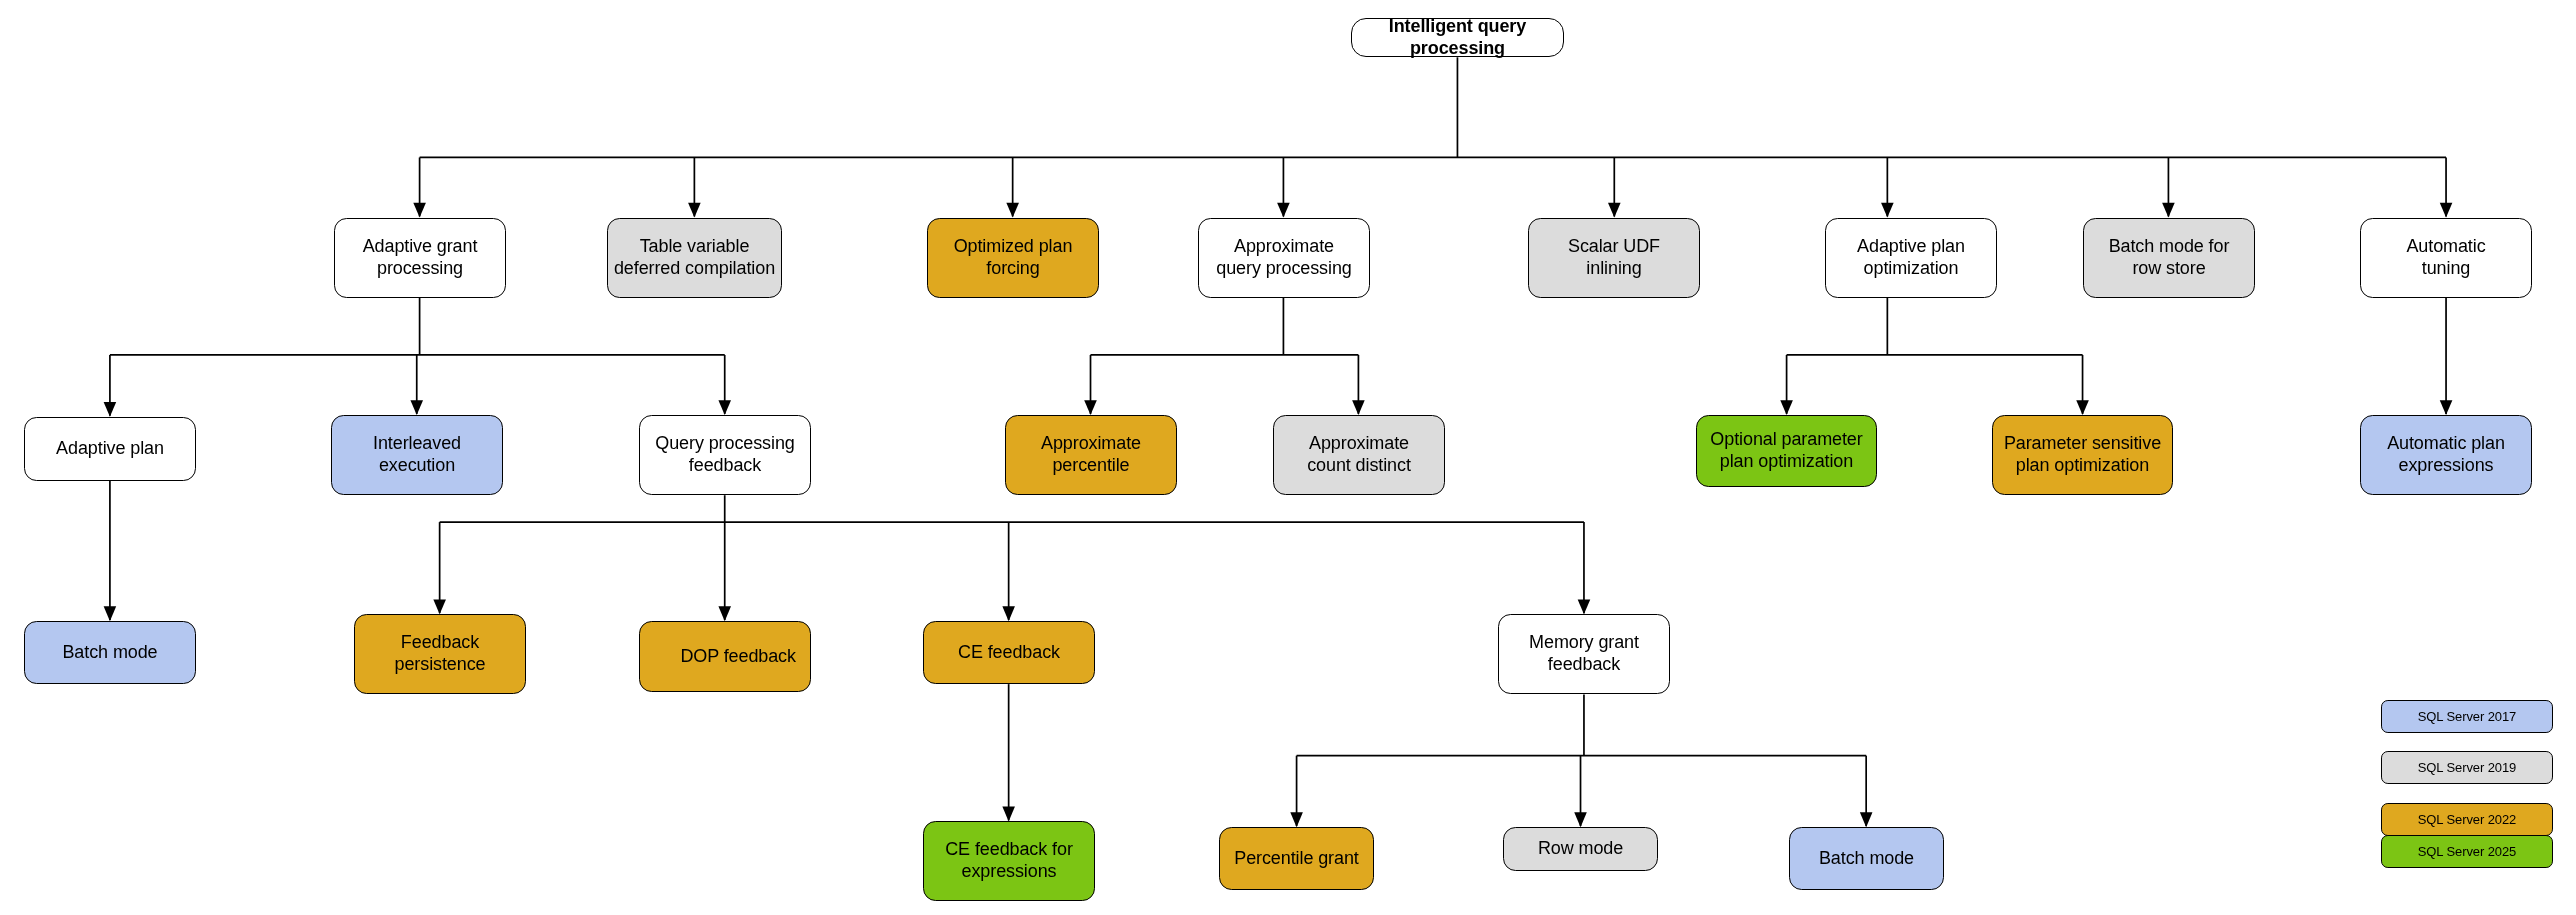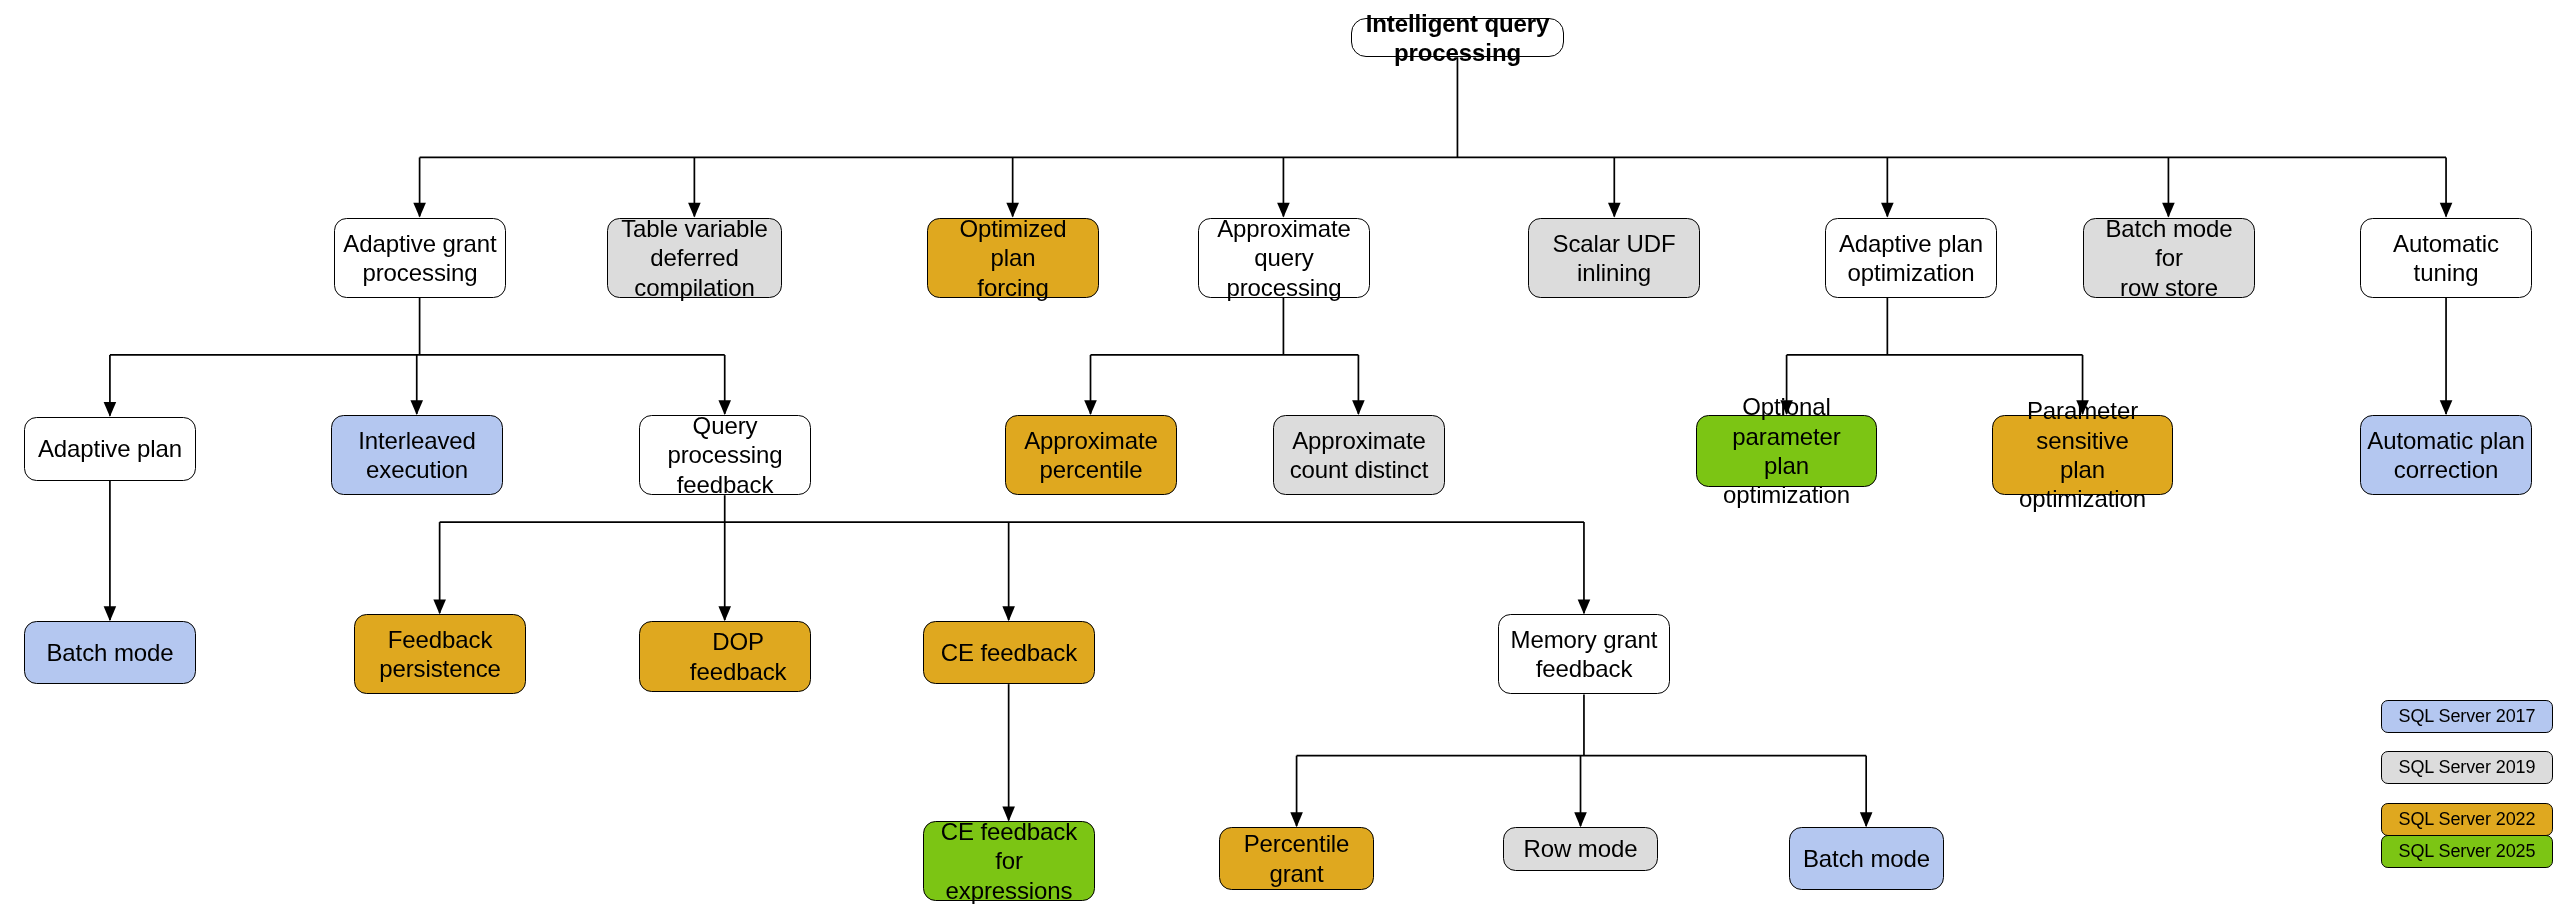--- a/index.html
+++ b/index.html
@@ -26,21 +26,21 @@
     position: absolute;
     box-sizing: border-box;
     display: flex;
     align-items: center;
     justify-content: center;
     text-align: center;
     border: 1.7px solid #000000;
     border-radius: 12.6px;
     background: #ffffff;
     color: #000000;
-    font-size: 24px;
+    font-size: 18px;
     line-height: 1.22;
     padding: 2.3px 5.7px;
     white-space: pre-line;
     letter-spacing: -0.1px;
   }
   .node.root {
     font-weight: bold;
     border-radius: 15px;
   }
   .node.f-white  { background: #ffffff; }
@@ -50,21 +50,21 @@
   .node.f-green  { background: #7cc514; }
 
   .legend-item {
     position: absolute;
     box-sizing: border-box;
     display: flex;
     align-items: center;
     justify-content: center;
     border: 1.7px solid #000000;
     border-radius: 6.9px;
-    font-size: 18px;
+    font-size: 13px;
     color: #000000;
     letter-spacing: -0.1px;
   }
 </style>
 </head>
 <body>
 
 <div id="canvas">
   <svg id="edge-layer" viewBox="0 0 4500 1600">
       <line x1="2546" y1="100" x2="2546" y2="275" stroke="#000000" stroke-width="3"></line>
@@ -156,21 +156,21 @@
 feedback</div>
       <div class="node f-orange" style="left: 1005px; top: 415px; width: 172px; height: 80px;">Approximate
 percentile</div>
       <div class="node f-gray" style="left: 1273px; top: 415px; width: 172px; height: 80px;">Approximate
 count distinct</div>
       <div class="node f-green" style="left: 1696px; top: 415px; width: 181px; height: 72px;">Optional parameter
 plan optimization</div>
       <div class="node f-orange" style="left: 1992px; top: 415px; width: 181px; height: 80px;">Parameter sensitive
 plan optimization</div>
       <div class="node f-blue" style="left: 2360px; top: 415px; width: 172px; height: 80px;">Automatic plan
-correction</div>
+expressions</div>
       <div class="node f-blue" style="left: 24px; top: 621px; width: 172px; height: 63px;">Batch mode</div>
       <div class="node f-orange" style="left: 354px; top: 614px; width: 172px; height: 80px;">Feedback
 persistence</div>
       <div class="node f-orange" style="left: 639px; top: 621px; width: 172px; height: 71px; padding-left: 32px;">DOP feedback</div>
       <div class="node f-orange" style="left: 923px; top: 621px; width: 172px; height: 63px;">CE feedback</div>
       <div class="node f-white" style="left: 1498px; top: 614px; width: 172px; height: 80px;">Memory grant
 feedback</div>
       <div class="node f-green" style="left: 923px; top: 821px; width: 172px; height: 80px;">CE feedback for
 expressions</div>
       <div class="node f-orange" style="left: 1219px; top: 827px; width: 155px; height: 63px;">Percentile grant</div>

